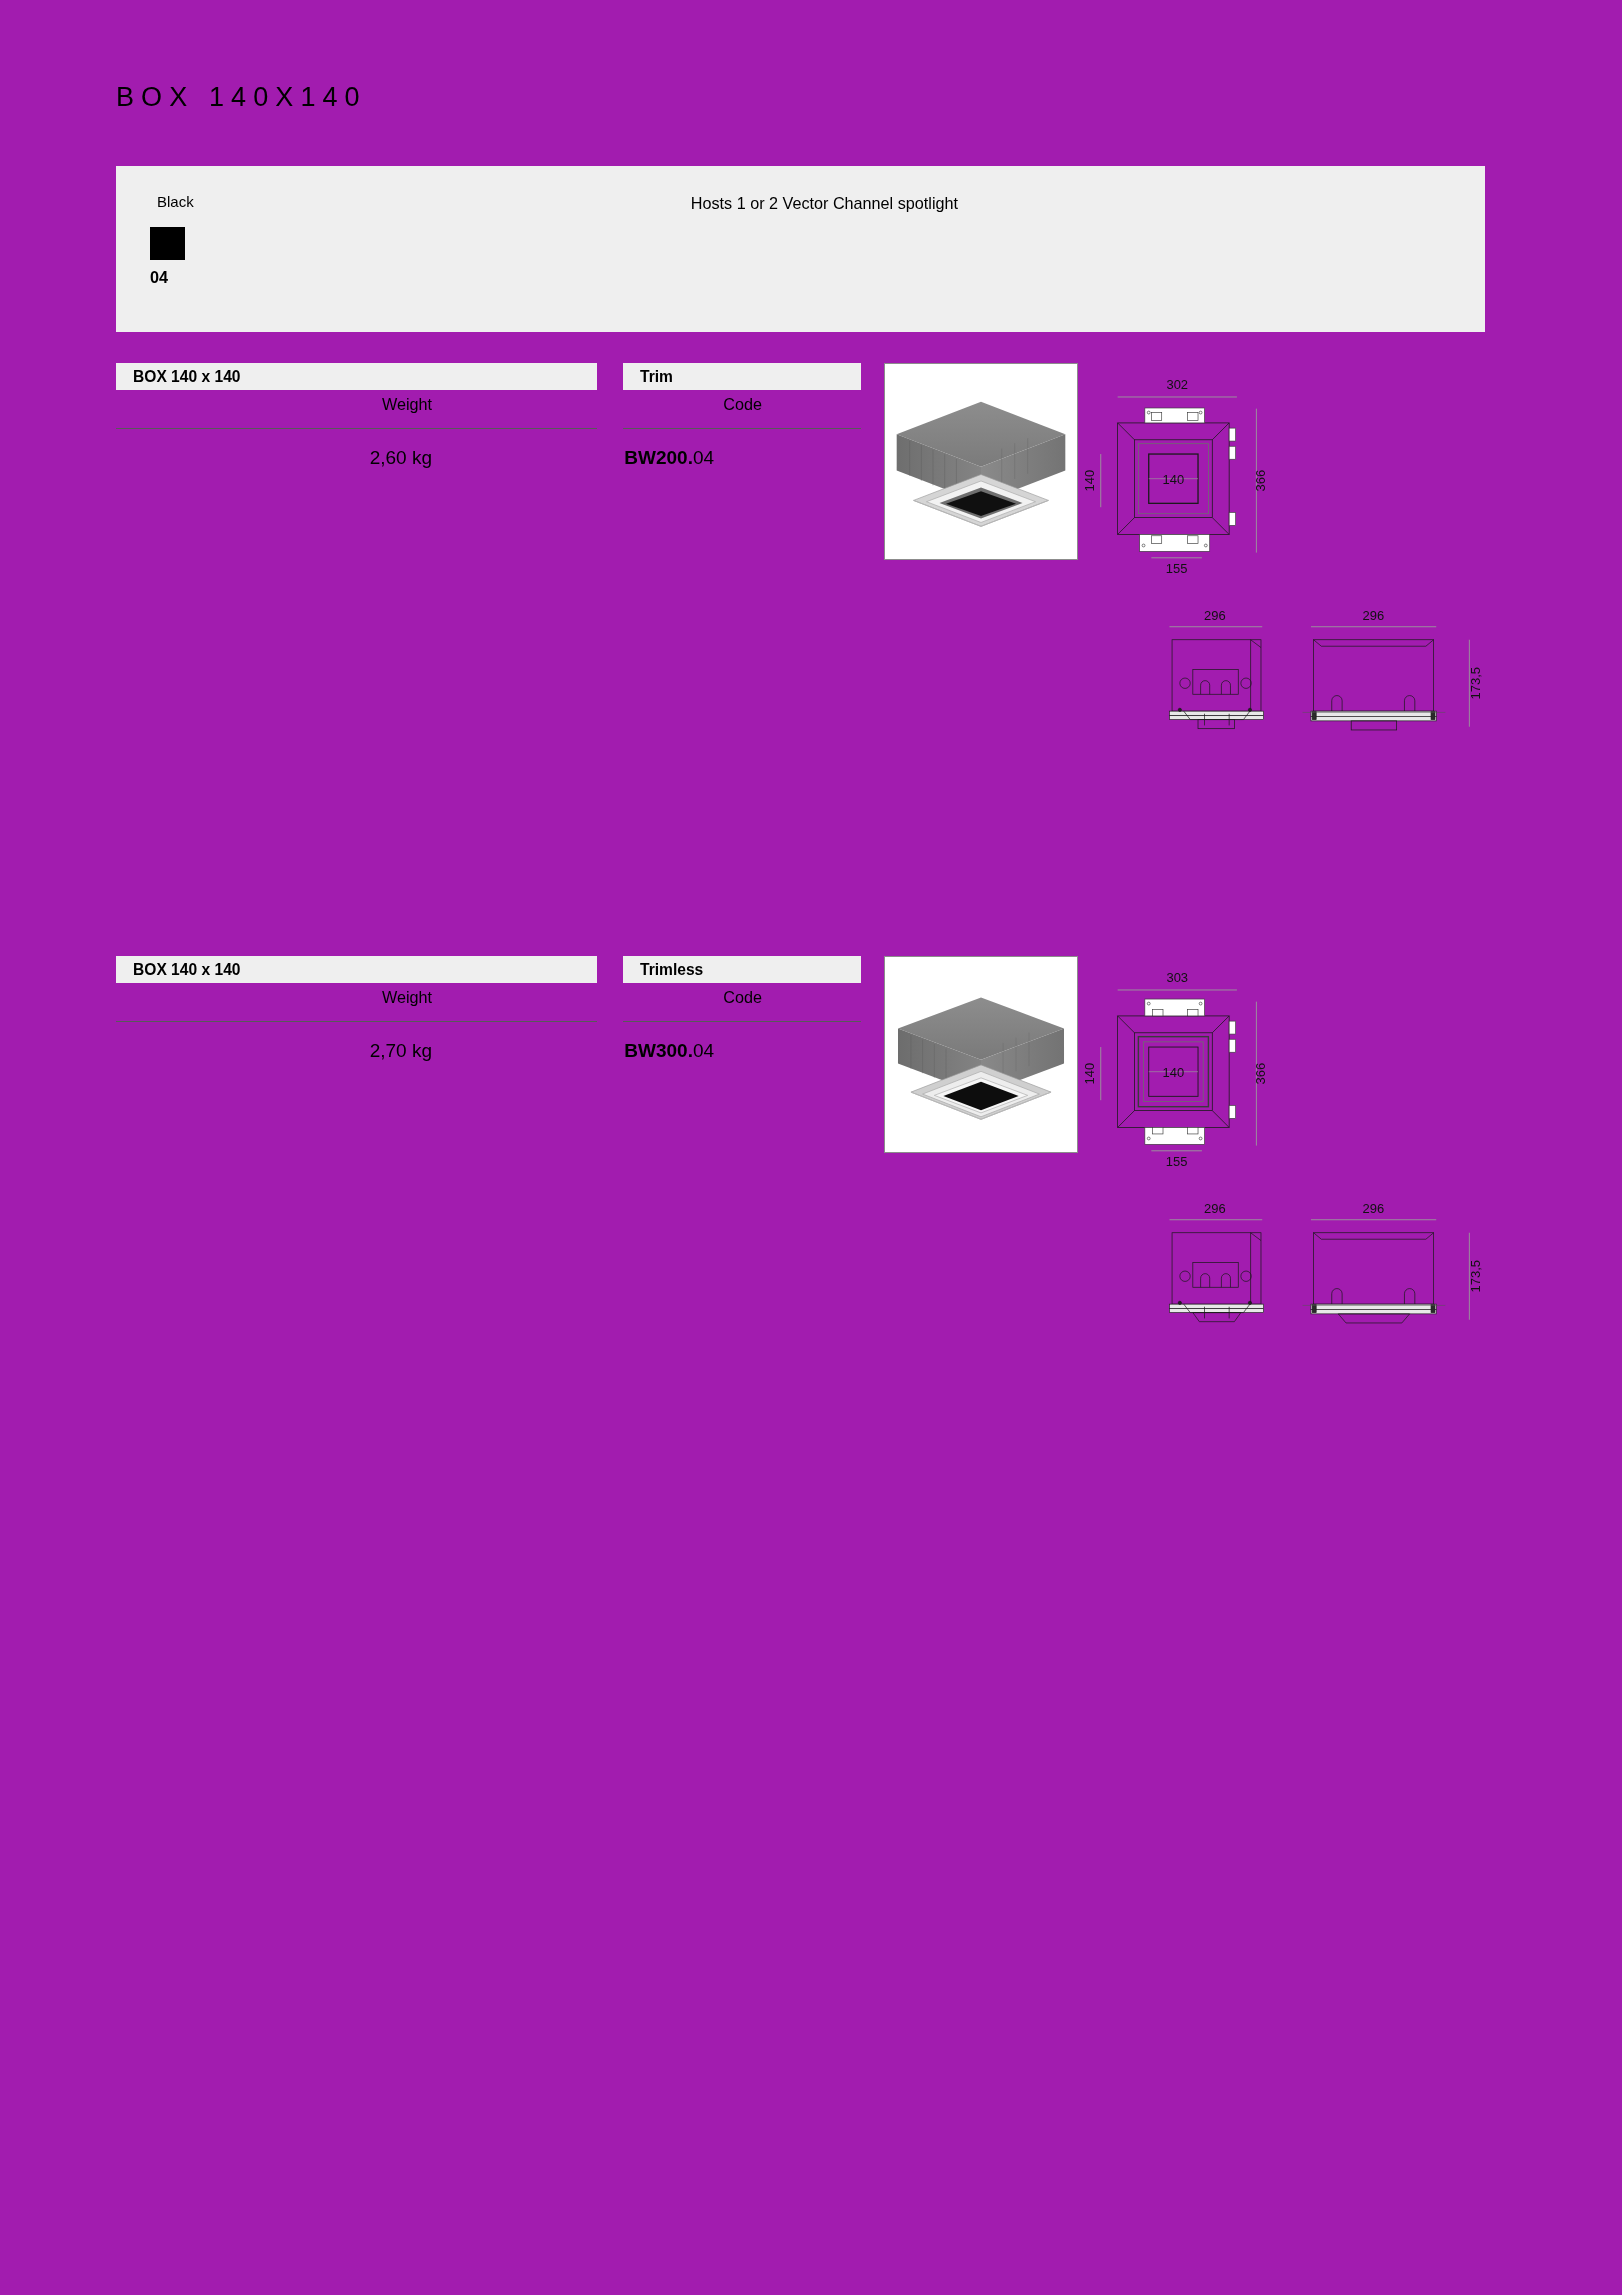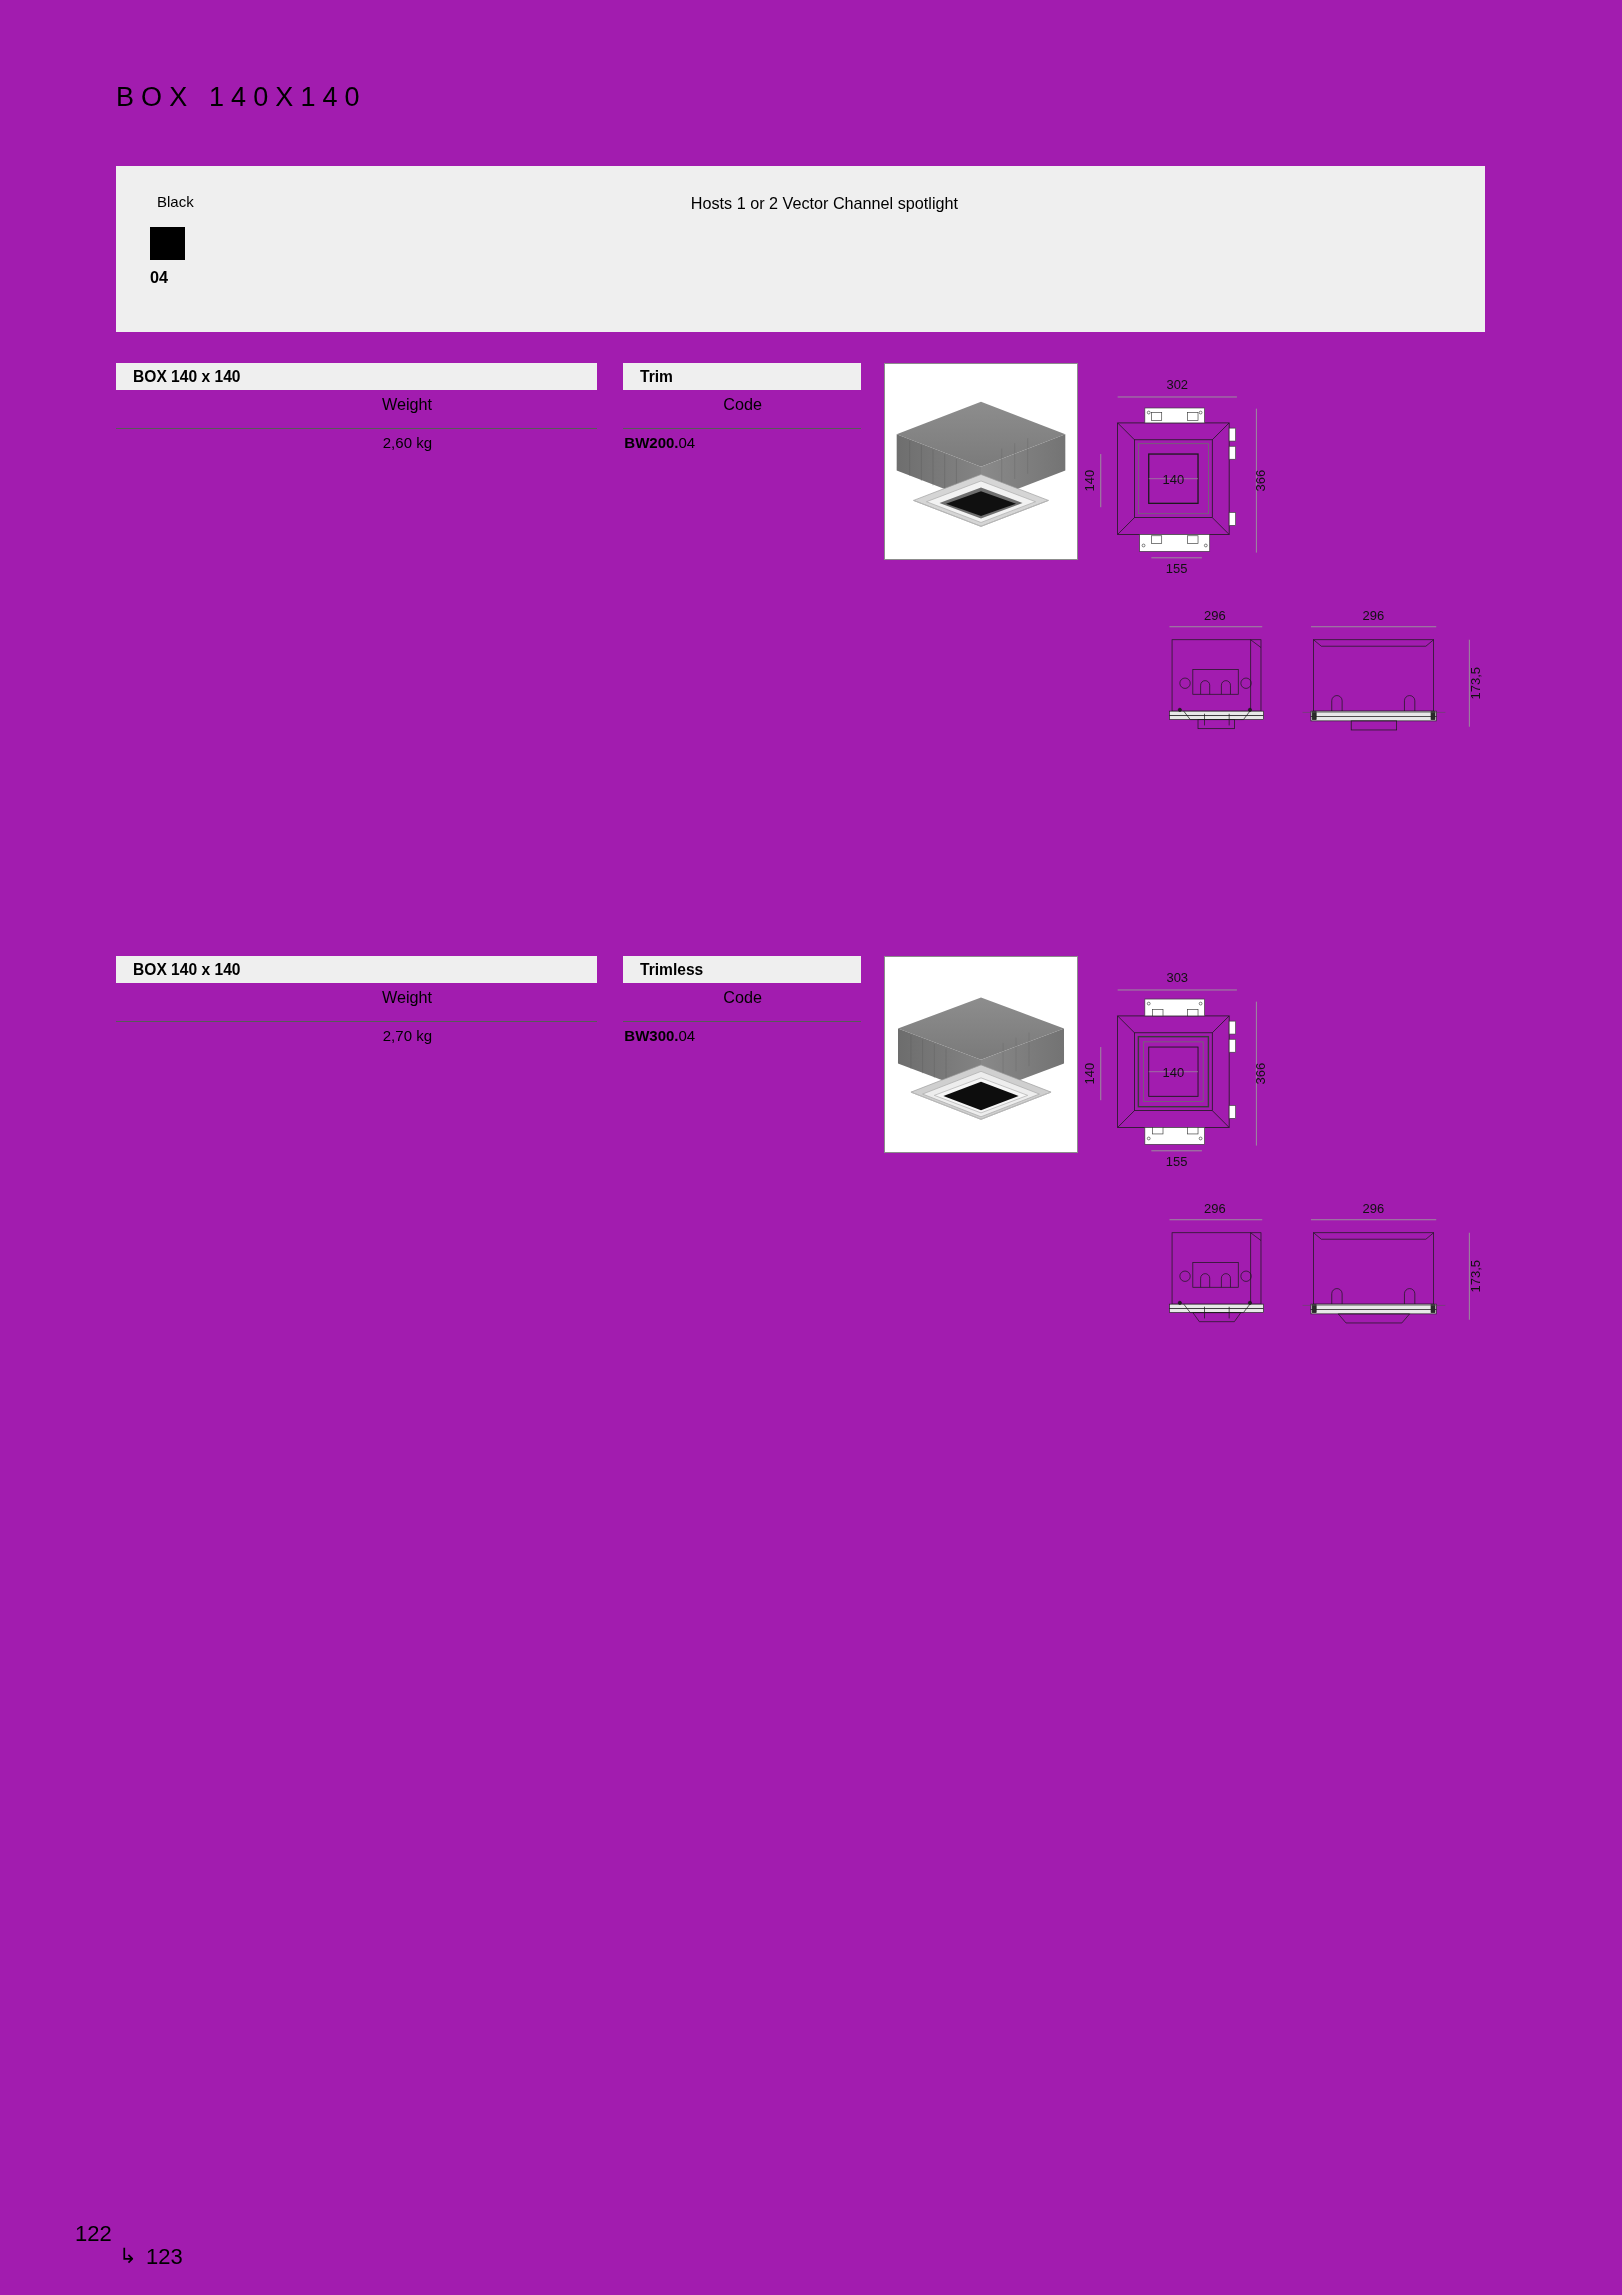--- a/index.html
+++ b/index.html
@@ -101,23 +101,24 @@
     font-size: 16.2px;
     font-weight: 400;
     padding-top: 5.2px;
     padding-bottom: 14px;
     border-bottom: 1.3px solid #595959;
     box-sizing: border-box;
   }
   .spec-left .spec-colhead { text-align: right; padding-right: 165px; }
   .spec-right .spec-colhead { text-align: center; padding-left: 1.3px; }
   .spec-value {
-    font-size: 15px;
+    font-size: 19px;
     font-weight: 400;
     padding-top: 5.2px;
+    margin-top: 13px;
   }
   .spec-left .spec-value { text-align: right; padding-right: 165px; }
   .spec-right .spec-value { text-align: left; padding-left: 1.3px; }
   .code-prefix { font-weight: 700; }
   .code-suffix { font-weight: 400; }
 
   
   .photo-frame {
     position: absolute;
     left: 884px;
@@ -504,20 +505,15 @@
         </g>
         <line x1="255" y1="170" x2="475" y2="170" stroke="#555" stroke-width="0.8"></line>
         <line x1="268" y1="38" x2="461" y2="38" stroke="#9a9a9a" stroke-width="1.4"></line>
         <text x="364" y="27" font-family="Liberation Sans, sans-serif" font-size="20" fill="#111" text-anchor="middle">296</text>
         <line x1="512" y1="58" x2="512" y2="192" stroke="#9a9a9a" stroke-width="1.4"></line>
         <text x="528" y="125" font-family="Liberation Sans, sans-serif" font-size="20" fill="#111" text-anchor="middle" transform="rotate(-90 528 125)">173,5</text>
       </svg>
     </div>
   </div>
 
-  <div class="footer">
-    <div class="pg-current">122</div>
-    <div class="pg-arrow">↳</div>
-    <div class="pg-next">123</div>
-  </div>
 
 </div>
 
 
 </body></html>

